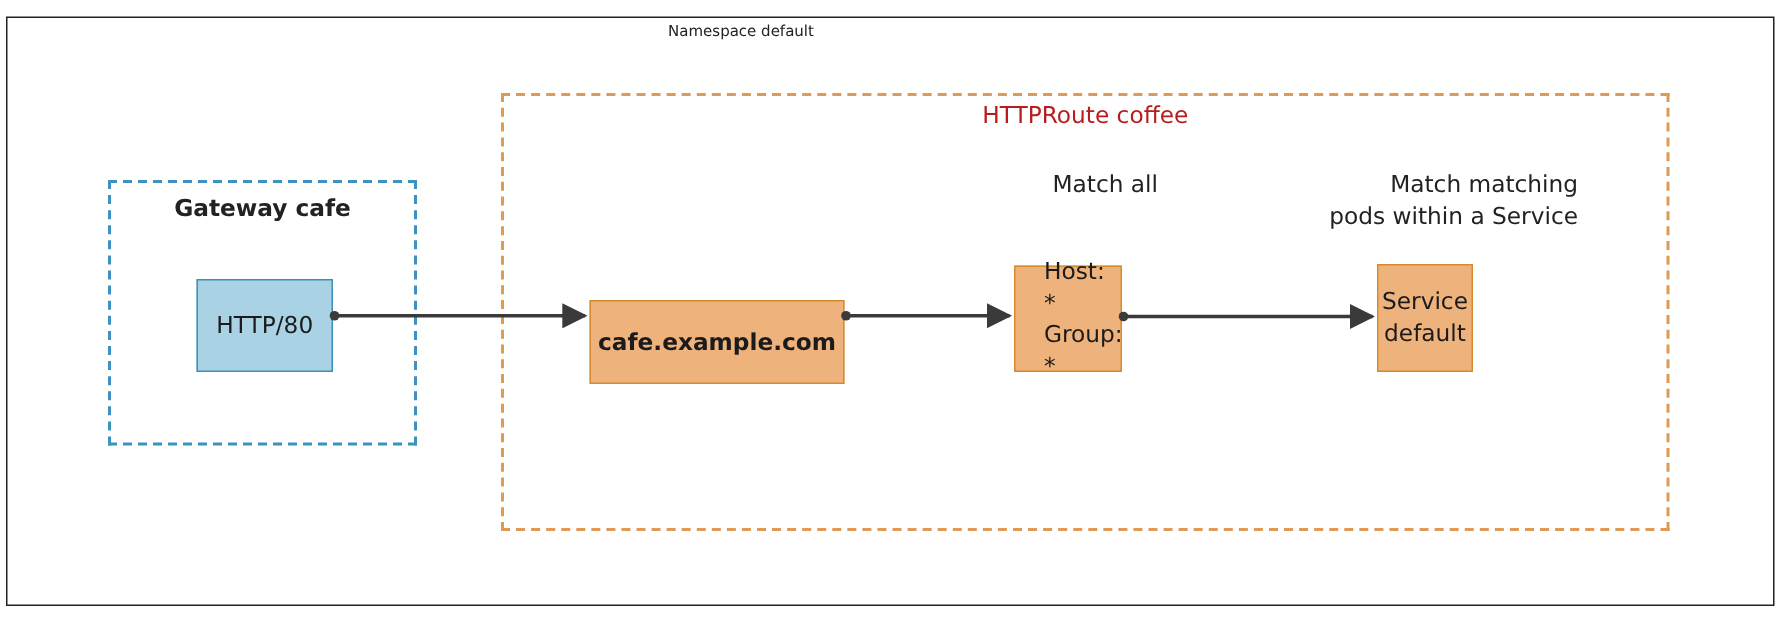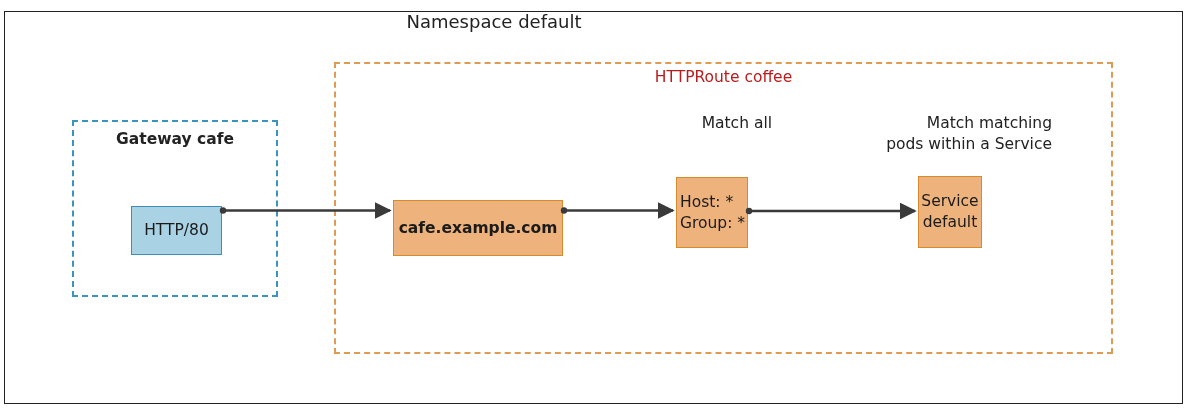--- a/index.html
+++ b/index.html
@@ -32,21 +32,21 @@
     border: 1.6px solid #222222;
     box-sizing: border-box;
     background: #ffffff;
   }
   .namespace-title {
     position: absolute;
     left: 0;
     top: 13px;
     width: 988px;
     text-align: center;
-    font-size: 18px;
+    font-size: 10px;
     line-height: 18px;
     color: #222222;
     white-space: nowrap;
   }
 
   
   .gateway-frame {
     position: absolute;
     left: 72px;
     top: 120px;
@@ -110,39 +110,38 @@
   }
   .node-orange {
     background: #eeb27d;
     border: 1.6px solid #d88b2e;
   }
 
   .node-http80 {
     left: 131px;
     top: 186px;
     width: 91px;
-    height: 49px;
-    margin-top: 20px;
+    height: 62px;
   }
   .node-hostname {
     left: 393px;
     top: 200px;
     width: 170px;
     height: 56px;
     font-weight: bold;
   }
   .node-match {
     left: 676px;
     top: 177px;
     width: 72px;
     height: 71px;
   }
   .node-match .lines {
     text-align: left;
-    padding-left: 3px;
+    padding-left: 19px;
     width: 100%;
     box-sizing: border-box;
   }
   .node-service {
     left: 918px;
     top: 176px;
     width: 64px;
     height: 72px;
   }
 

